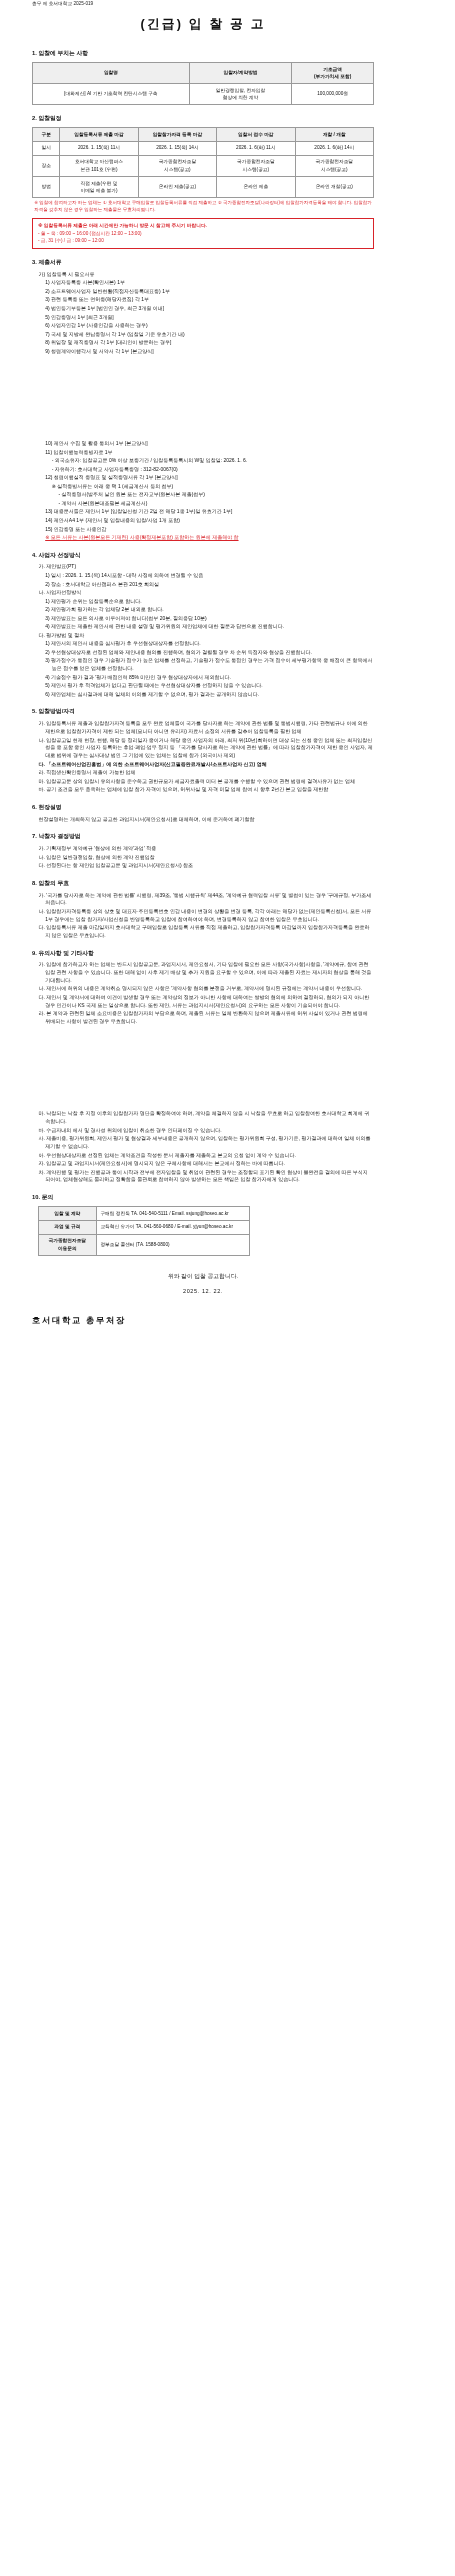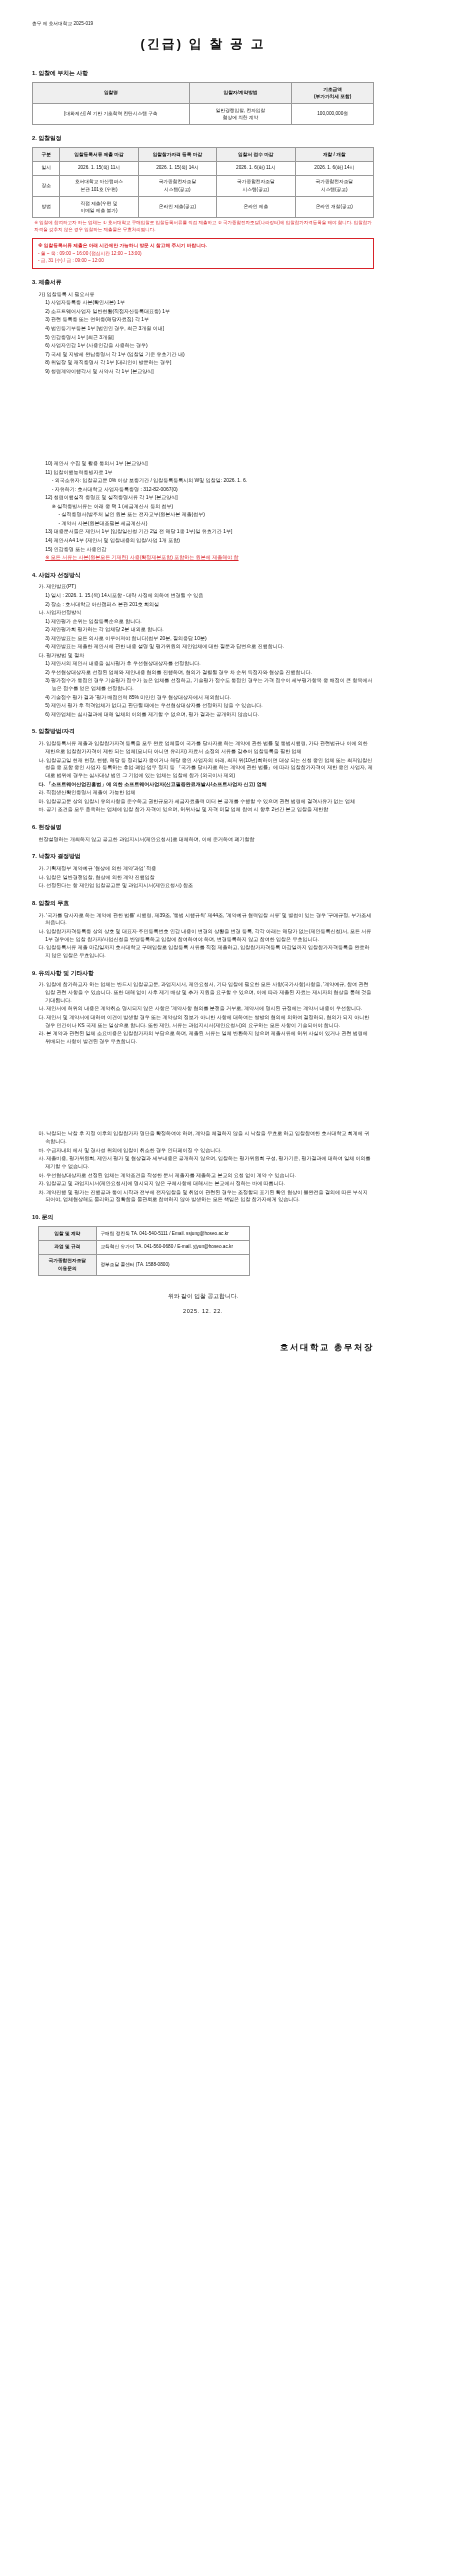--- a/index.html
+++ b/index.html
@@ -4,21 +4,21 @@
 <style>
   html,body{margin:0;padding:0;}
   body{
     width:455px;
     background:#ffffff;
     font-family:"Liberation Sans","DejaVu Sans",sans-serif;
     color:#111;
     font-size:5px;
     line-height:1.55;
   }
-  .page{width:406px;box-sizing:border-box;padding:20px 32px 22px 32px;position:relative;}
+  .page{width:406px;box-sizing:border-box;padding:0 32px 22px 32px;position:relative;}
   .doc-no{font-size:4.7px;color:#222;margin-bottom:7.7px;}
   .title-wrap{text-align:center;margin:3.3px 0 14.3px 0;}
   .title{font-size:12.7px;font-weight:bold;letter-spacing:2.2px;}
   .sec{font-size:5.8px;font-weight:bold;margin:8.8px 0 3.9px 0;}
   .indent1{padding-left:6.6px;}
   .indent2{padding-left:13.2px;}
   table{border-collapse:collapse;width:100%;font-size:4.7px;}
   .tbl th,.tbl td{border:0.6px solid #9a9a9a;padding:2.8px 2.2px;text-align:center;vertical-align:middle;}
   .tbl th{background:#efefef;font-weight:bold;}
   .tbl-bid{margin:2.2px 0 1.1px 0;}
@@ -37,21 +37,21 @@
   .list-line{margin:0.8px 0;}
   .u{text-decoration:underline;}
   .red{color:#d8232a;}
   .bold{font-weight:bold;}
   .hugegap{height:83px;}
   .contact-tbl{width:62%;margin:3.3px 0 0 5.5px;font-size:4.7px;}
   .contact-tbl td{border:0.6px solid #9a9a9a;padding:2.8px 3.3px;vertical-align:middle;}
   .contact-tbl td.lab{background:#efefef;text-align:center;width:51px;font-weight:bold;}
   .closing{text-align:center;margin-top:16.5px;font-size:5.8px;}
   .closing .date{margin-top:5.5px;font-size:5.5px;letter-spacing:0.6px;}
-  .org{text-align:right;margin-top:26px;font-size:8.3px;font-weight:bold;letter-spacing:1.7px;}
+  .org{text-align:left;margin-top:19px;font-size:8.3px;font-weight:bold;letter-spacing:1.7px;}
 </style>
 </head>
 <body>
 
 <div class="page">
 
   <div class="doc-no">총무 제 호서대학교 2025-019</div>
 
   <div class="title-wrap">
     <span class="title">(</span><span class="title urgent">긴급</span><span class="title">) 입 찰 공 고</span>

